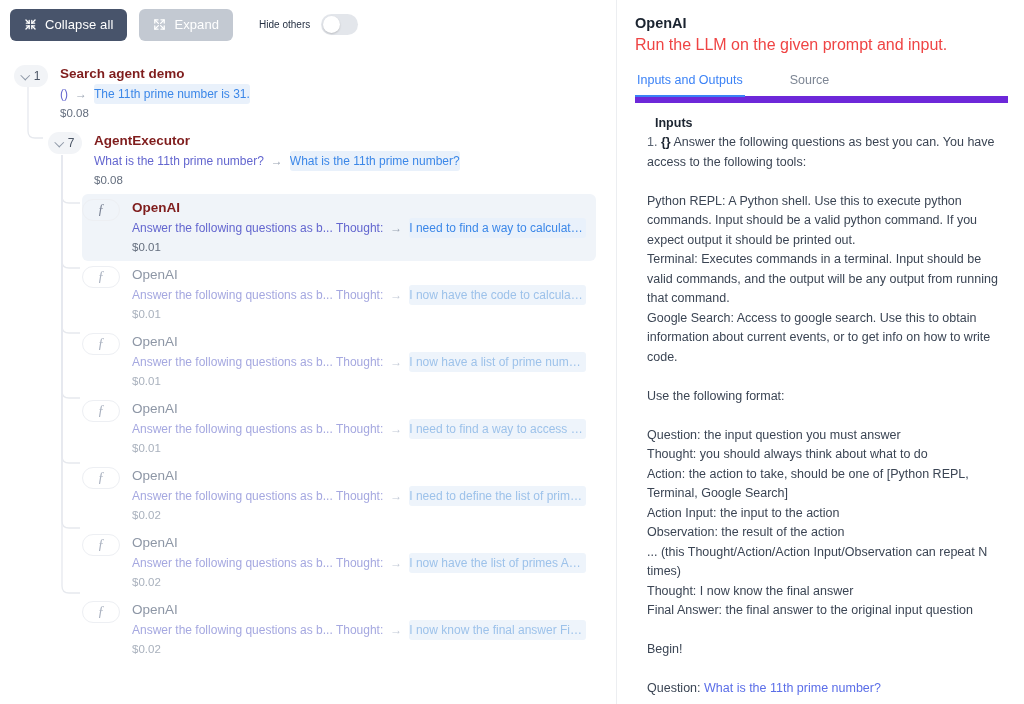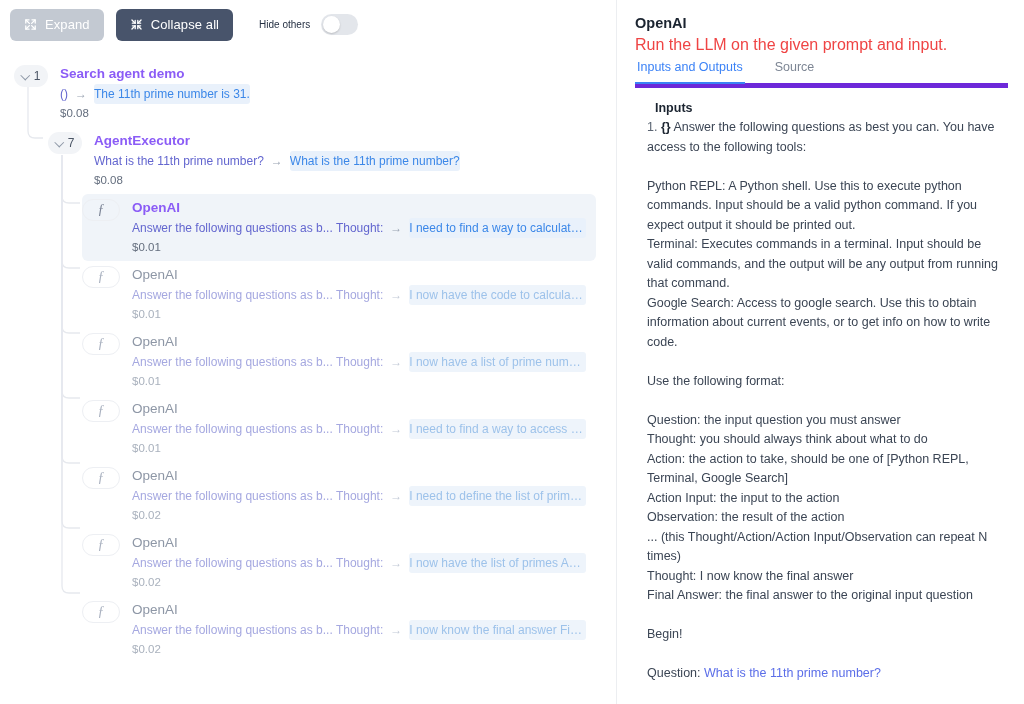--- a/index.html
+++ b/index.html
@@ -117,21 +117,21 @@
   .fn-glyph {
     font-family: "Liberation Serif", serif;
     font-style: italic;
     font-size: 14px;
     color: #7c8496;
   }
   .fn-glyph.dim { color: #aab2c0; }
 
   .node-body { flex: 1 1 auto; min-width: 0; padding-left: 12px; }
   .node-title {
-    font-size: 13.5px; font-weight: 600; color: #8b5cf6;
+    font-size: 13.5px; font-weight: 600; color: #7f1d1d;
     line-height: 19px;
     margin-bottom: 1px;
   }
   .node-title.dim { color: #8e97a6; font-weight: 500; }
   .io-line {
     display: flex; align-items: center; gap: 7px;
     font-size: 12px; line-height: 18px;
     white-space: nowrap; overflow: hidden;
     margin-bottom: 1px;
   }
@@ -155,22 +155,23 @@
   .right-panel {
     width: 407px; height: 704px;
     background: #fff;
     padding: 12px 16px 0 18px;
     overflow: hidden;
     position: relative;
   }
   .rp-title { font-size: 14.5px; font-weight: 700; color: #1b2430; line-height: 22px; }
   .rp-sub { font-size: 16px; color: #ef4444; line-height: 18px; margin-top: 2px; }
   .tabs {
-    display: flex; gap: 28px;
-    border-bottom: 5px solid #6d28d9;
+    display: flex; gap: 43px;
+    margin-top: 13px;
+    border-bottom: 7px solid #6d28d9;
   }
   .tab {
     font-size: 12.5px; color: #7d8694;
     padding: 6px 2px 8px 2px;
     cursor: pointer;
     border-bottom: 2px solid transparent;
     margin-bottom: -1px;
   }
   .tab.active { color: #3b82f6; border-bottom-color: #3b82f6; }
 
@@ -191,53 +192,53 @@
 </style>
 </head>
 <body>
 
 <div class="app">
 
   <div class="left-panel">
 
     <div class="toolbar">
 
+
+      <button class="btn btn-collapse">
+        <svg class="ico-arrows" viewBox="0 0 16 16">
+          <g fill="none" stroke="#ffffff" stroke-width="1.6" stroke-linecap="round" stroke-linejoin="round">
+            <path d="M2.4 2.4L6.4 6.4"></path>
+              <path d="M6.4 2.9v3.5H2.9"></path>
+            <path d="M13.6 2.4L9.6 6.4"></path>
+              <path d="M9.6 2.9v3.5h3.5"></path>
+            <path d="M2.4 13.6L6.4 9.6"></path>
+              <path d="M6.4 13.1V9.6H2.9"></path>
+            <path d="M13.6 13.6L9.6 9.6"></path>
+              <path d="M9.6 13.1V9.6h3.5"></path>
+          </g>
+        </svg>
+        <span>Collapse all</span>
+      </button>
 
       <button class="btn btn-expand">
         <svg class="ico-arrows" viewBox="0 0 16 16">
           <g fill="none" stroke="#ffffff" stroke-width="1.6" stroke-linecap="round" stroke-linejoin="round">
             <path d="M6.2 2.2H2.2V6.2"></path>
               <path d="M2.4 2.4L6.6 6.6"></path>
             <path d="M9.8 2.2h4V6.2"></path>
               <path d="M13.6 2.4L9.4 6.6"></path>
             <path d="M6.2 13.8H2.2V9.8"></path>
               <path d="M2.4 13.6L6.6 9.4"></path>
             <path d="M9.8 13.8h4V9.8"></path>
               <path d="M13.6 13.6L9.4 9.4"></path>
           </g>
         </svg>
         <span>Expand</span>
       </button>
 
-      <button class="btn btn-collapse">
-        <svg class="ico-arrows" viewBox="0 0 16 16">
-          <g fill="none" stroke="#ffffff" stroke-width="1.6" stroke-linecap="round" stroke-linejoin="round">
-            <path d="M2.4 2.4L6.4 6.4"></path>
-              <path d="M6.4 2.9v3.5H2.9"></path>
-            <path d="M13.6 2.4L9.6 6.4"></path>
-              <path d="M9.6 2.9v3.5h3.5"></path>
-            <path d="M2.4 13.6L6.4 9.6"></path>
-              <path d="M6.4 13.1V9.6H2.9"></path>
-            <path d="M13.6 13.6L9.6 9.6"></path>
-              <path d="M9.6 13.1V9.6h3.5"></path>
-          </g>
-        </svg>
-        <span>Collapse all</span>
-      </button>
-
       <div class="hide-others-wrap">
         <span class="hide-others-label">Hide others</span>
         <div class="toggle">
           <div class="knob"></div>
         </div>
       </div>
     </div>
 
     <svg class="connectors" width="617" height="660">
       <g fill="none" stroke="#e6e9ee" stroke-width="1.3">

